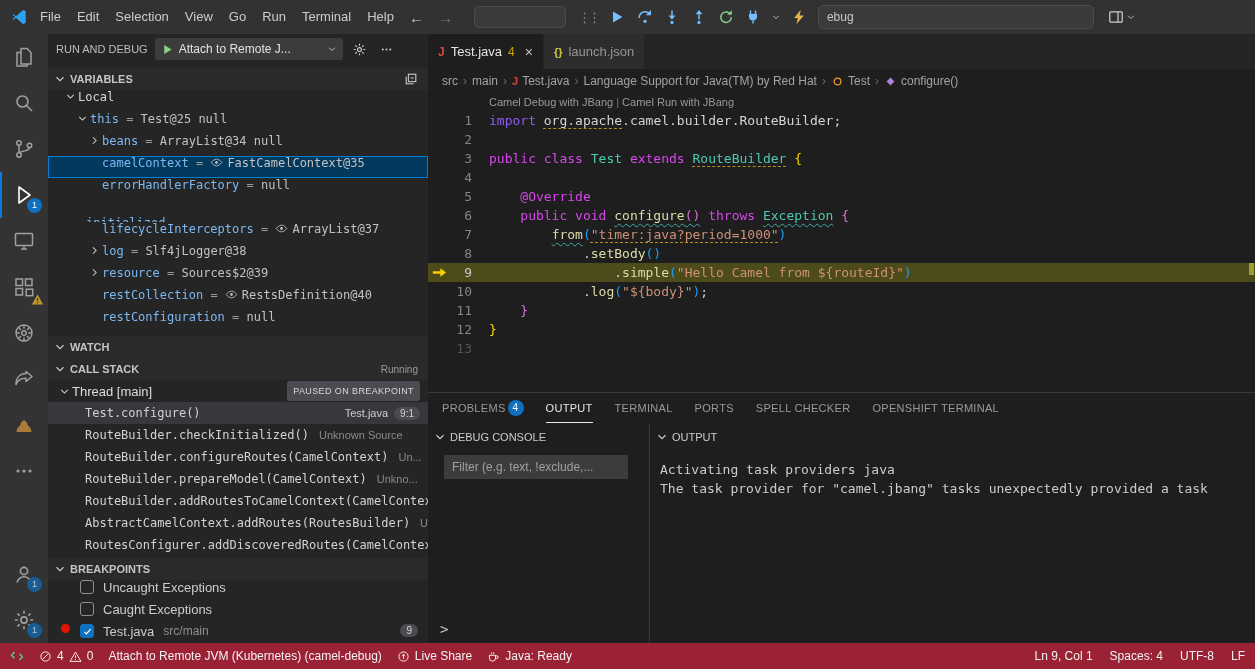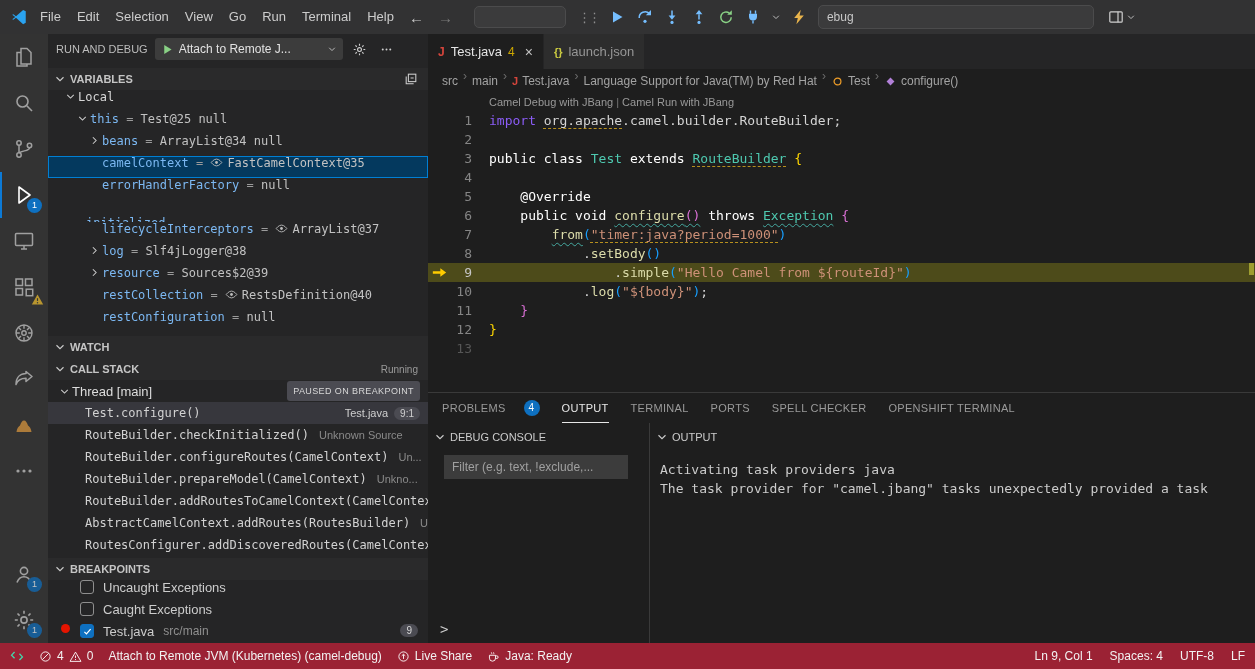--- a/index.html
+++ b/index.html
@@ -73,45 +73,45 @@
 
   
   .main{position:absolute;left:428px;top:34px;right:0;bottom:26px;background:#1e1e1e;overflow:hidden}
   .tabbar{height:35px;background:#252526;display:flex}
   .tab{display:flex;align-items:center;gap:6px;padding:0 10px;font-size:13px;color:#969696;background:#2d2d2d;border-right:1px solid #252526}
   .tab.active{background:#1e1e1e;color:#e4e4e4}
   .file-icon-java{color:#d6453c;font-weight:bold;font-size:12px}
   .file-icon-json{color:#cbcb41;font-weight:bold;font-size:11px}
   .tab-badge{color:#cca700;font-size:12px}
   .tab-close{color:#c5c5c5;margin-left:4px;font-size:14px}
-  .breadcrumbs{height:24px;display:flex;padding-left:14px;font-size:12px;color:#a3a3a3}
+  .breadcrumbs{height:24px;display:flex;align-items:center;padding-left:14px;font-size:12px;color:#a3a3a3}
   .crumb{display:flex;align-items:center;gap:4px;white-space:nowrap}
   .crumb-sep{color:#6b6b6b;margin:0 5px}
   .bc-icon svg{width:13px;height:13px}
   .codearea{position:absolute;top:59px;left:0;right:0;bottom:251px;overflow:hidden;font-family:"DejaVu Sans Mono",monospace;font-size:13px}
   .codelens{height:18px;line-height:18px;padding-left:61px;font-size:11px;color:#999;font-family:"Liberation Sans",sans-serif}
   .cl-sep{color:#777;white-space:pre}
   .code-line{height:19px;line-height:19px;display:flex;position:relative}
   .code-line.current{background:#4d4b1a}
   .gutter{flex:0 0 44px;text-align:right;color:#858585}
   .gutter.dim{color:#565656}
   .code-line.current .gutter{color:#c6c6c6}
   .code-text{margin-left:17px;white-space:pre}
   .tok{white-space:pre}
-  .kw{color:#ffffff}.ctrl{color:#8b5cf6}.cls{color:#4ec9b0}.fn{color:#dcdcaa}
+  .kw{color:#d946ef}.ctrl{color:#8b5cf6}.cls{color:#4ec9b0}.fn{color:#dcdcaa}
   .str{color:#ce9178}.txt{color:#d4d4d4}.b1{color:#ffd700}.b2{color:#da70d6}.b3{color:#179fff}
   .sqy{text-decoration:underline;text-decoration-style:dashed;text-decoration-color:#b58f1e;text-decoration-thickness:1px;text-underline-offset:3px}
   .sqb{text-decoration:underline;text-decoration-style:wavy;text-decoration-color:#45a9a0;text-decoration-thickness:1px;text-underline-offset:3px}
   .exec-arrow{position:absolute;left:4px;top:4px;display:flex}
   .ruler-mark{position:absolute;right:1px;top:170px;width:5px;height:12px;background:#9e9e30}
 
   
   .panel{position:absolute;left:0;right:0;bottom:0;height:251px;border-top:1px solid #3a3a3a;background:#1e1e1e}
   .panel-tabs{height:30px;display:flex;align-items:center;padding-left:14px;gap:22px;font-size:11px;color:#9a9a9a}
-  .ptab{display:flex;align-items:center;gap:18px;height:30px;border-bottom:1px solid transparent;letter-spacing:.3px}
+  .ptab{display:flex;align-items:center;gap:2px;height:30px;border-bottom:1px solid transparent;letter-spacing:.3px}
   .ptab.active{color:#e7e7e7;border-bottom-color:#e7e7e7}
   .ptab-badge{background:#0e70c0;color:#fff;border-radius:50%;min-width:16px;height:16px;line-height:16px;text-align:center;font-size:10px}
   .panel-body{position:absolute;top:30px;left:0;right:0;bottom:0;display:flex}
   .console-pane{flex:0 0 222px;border-right:1px solid #3a3a3a;position:relative}
   .pane-header{height:24px;display:flex;align-items:center;gap:2px;font-size:11px;color:#ccc;padding-left:4px;padding-top:4px}
   .pane-header .chev svg{width:14px;height:14px}
   .filter{display:block;margin:8px 0 0 16px;width:184px;height:24px;background:#3c3c3c;border:1px solid #3c3c3c;color:#bbb;font-size:12px;padding:0 7px;font-family:"Liberation Sans",sans-serif}
   .filter::placeholder{color:#a0a0a0}
   .repl-prompt{position:absolute;left:12px;bottom:6px;font-family:"DejaVu Sans Mono",monospace;color:#ccc;font-size:14px}
   .output-pane{flex:1;position:relative;overflow:hidden}

